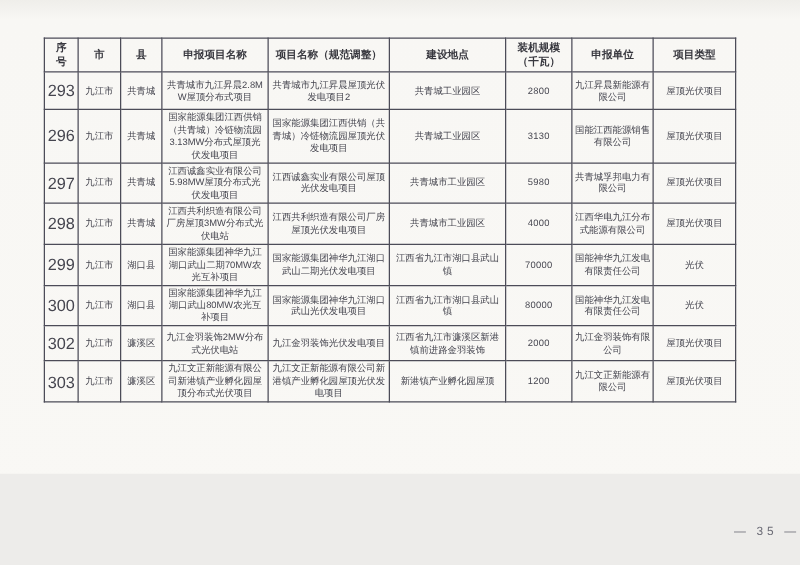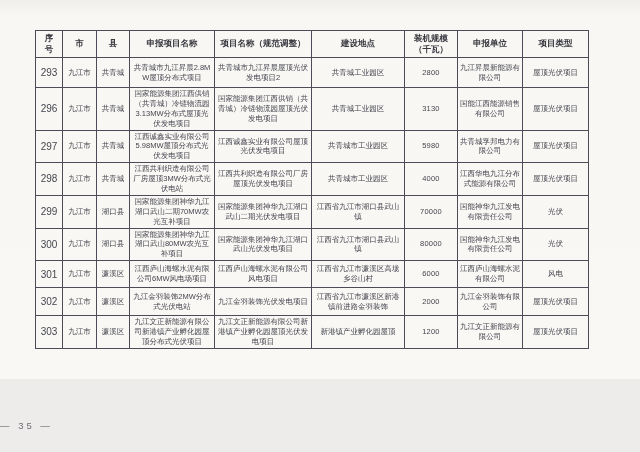--- a/index.html
+++ b/index.html
@@ -25,25 +25,25 @@
     font-size:7.5px; line-height:1.32;
     word-break:break-all;
     overflow:hidden;
   }
   .doc-table th {
     font-size:8.5px; font-weight:bold; color:#38383f;
     padding:1px 3px;
   }
   .doc-table thead tr { height:27px; }
   .doc-table th.c0 { padding:1px 7px; }  
-  .doc-table td.c0 { font-size:10px; }
+  .doc-table td.c0 { font-size:13px; }
   .doc-table td.c6 { font-size:7.5px; letter-spacing:0.2px; }
   .page-number {
     position:absolute; left:0; right:0; top:420px;
-    text-align:left;
+    text-align:right;
     color:#6e6e78; font-size:9.5px; letter-spacing:3px;
   }
 </style>
 </head>
 <body>
 
 <div class="page">
 
   <table class="doc-table">
     <colgroup>
@@ -130,31 +130,20 @@
           <td class="c0">300</td>
           <td class="c1">九江市</td>
           <td class="c2">湖口县</td>
           <td class="c3">国家能源集团神华九江湖口武山80MW农光互补项目</td>
           <td class="c4">国家能源集团神华九江湖口武山光伏发电项目</td>
           <td class="c5">江西省九江市湖口县武山镇</td>
           <td class="c6">80000</td>
           <td class="c7">国能神华九江发电有限责任公司</td>
           <td class="c8">光伏</td>
         </tr>
-        <tr style="height: 27px;">
-          <td class="c0">301</td>
-          <td class="c1">九江市</td>
-          <td class="c2">濂溪区</td>
-          <td class="c3">江西庐山海螺水泥有限公司6MW风电场项目</td>
-          <td class="c4">江西庐山海螺水泥有限公司风电项目</td>
-          <td class="c5">江西省九江市濂溪区高垅乡谷山村</td>
-          <td class="c6">6000</td>
-          <td class="c7">江西庐山海螺水泥有限公司</td>
-          <td class="c8">风电</td>
-        </tr>
         <tr style="height: 28px;">
           <td class="c0">302</td>
           <td class="c1">九江市</td>
           <td class="c2">濂溪区</td>
           <td class="c3">九江金羽装饰2MW分布式光伏电站</td>
           <td class="c4">九江金羽装饰光伏发电项目</td>
           <td class="c5">江西省九江市濂溪区新港镇前进路金羽装饰</td>
           <td class="c6">2000</td>
           <td class="c7">九江金羽装饰有限公司</td>
           <td class="c8">屋顶光伏项目</td>

